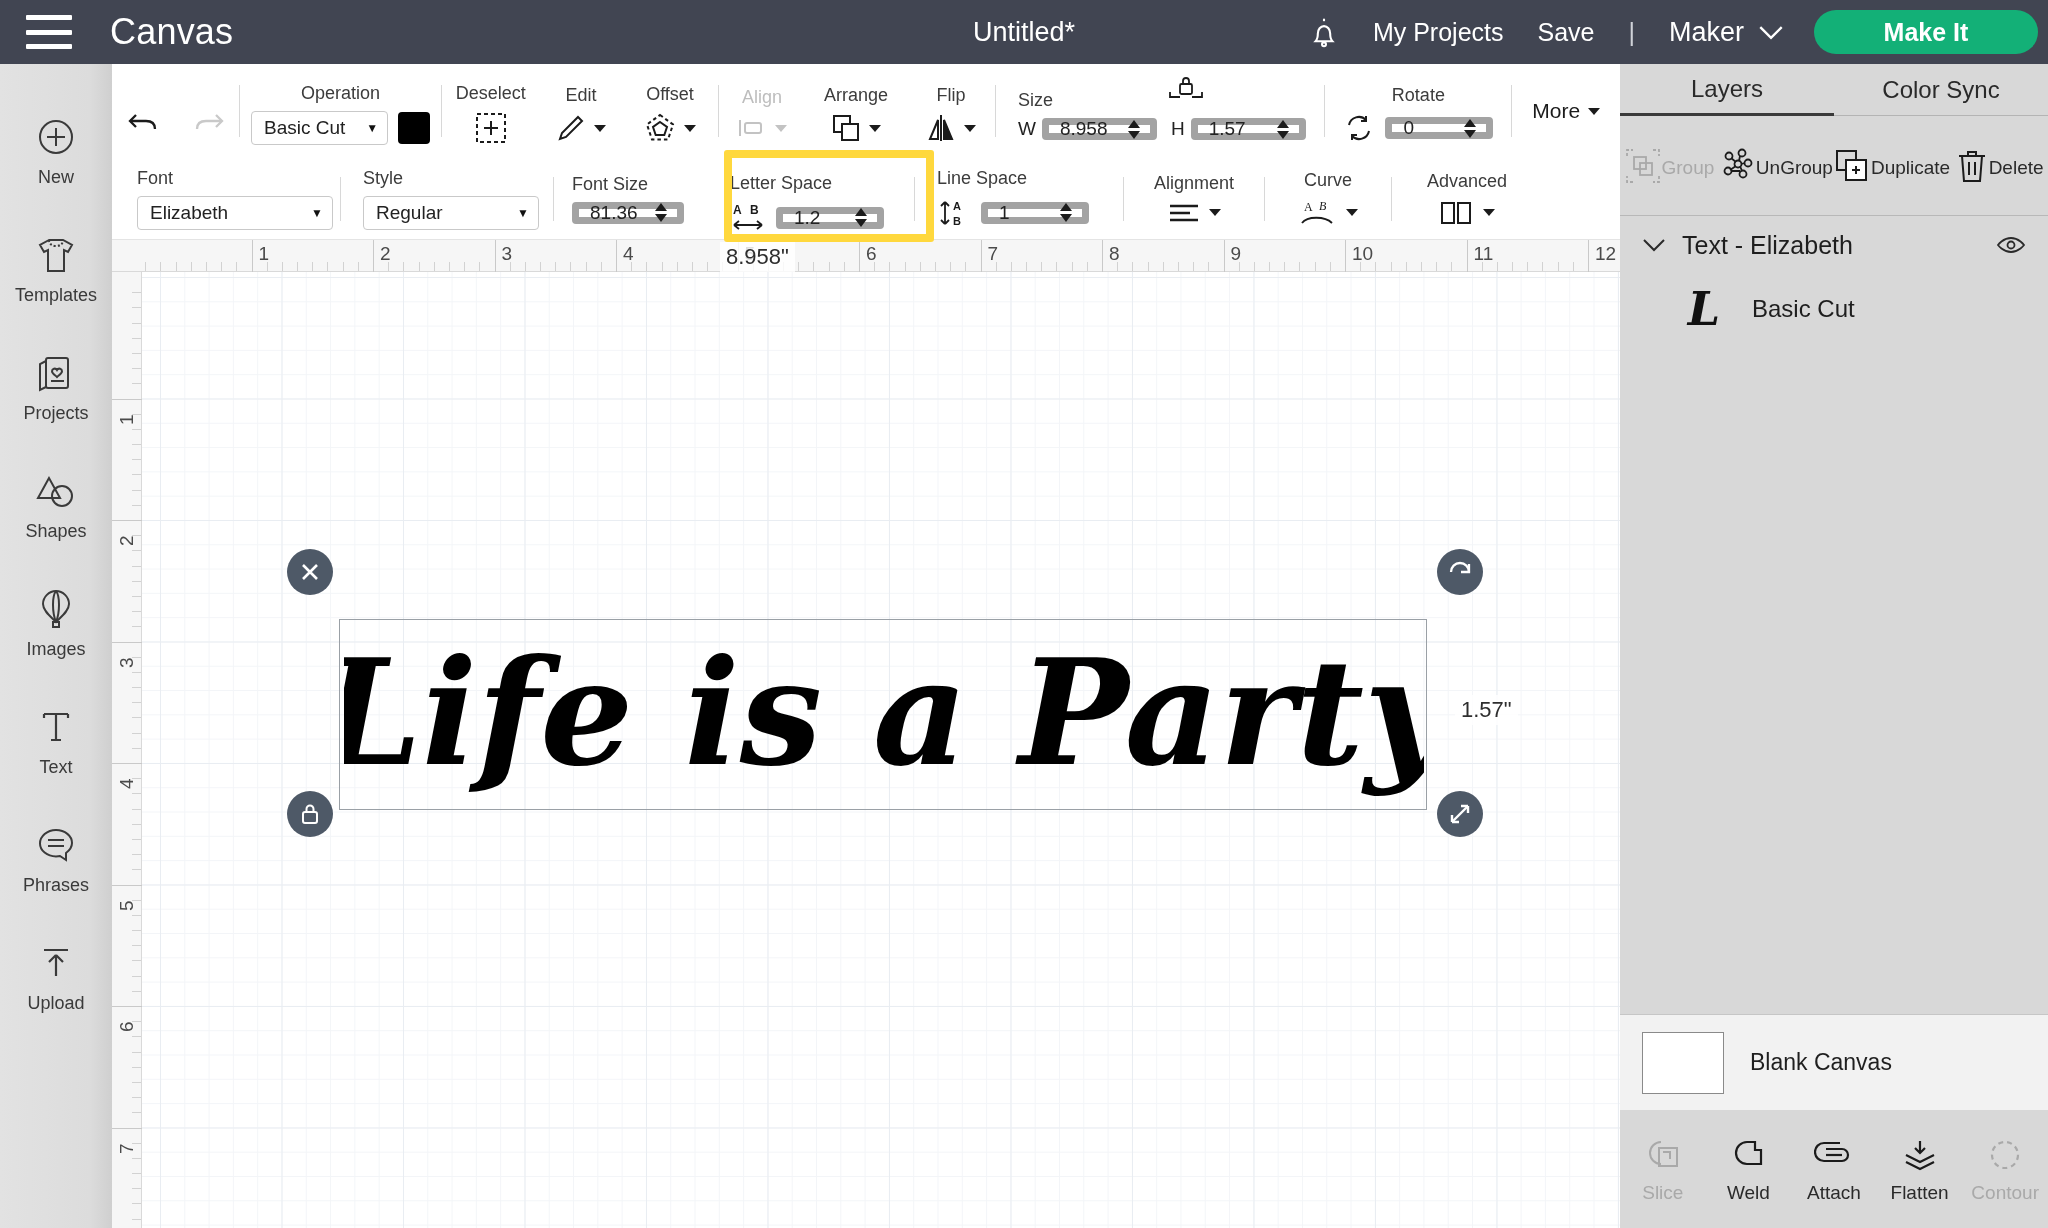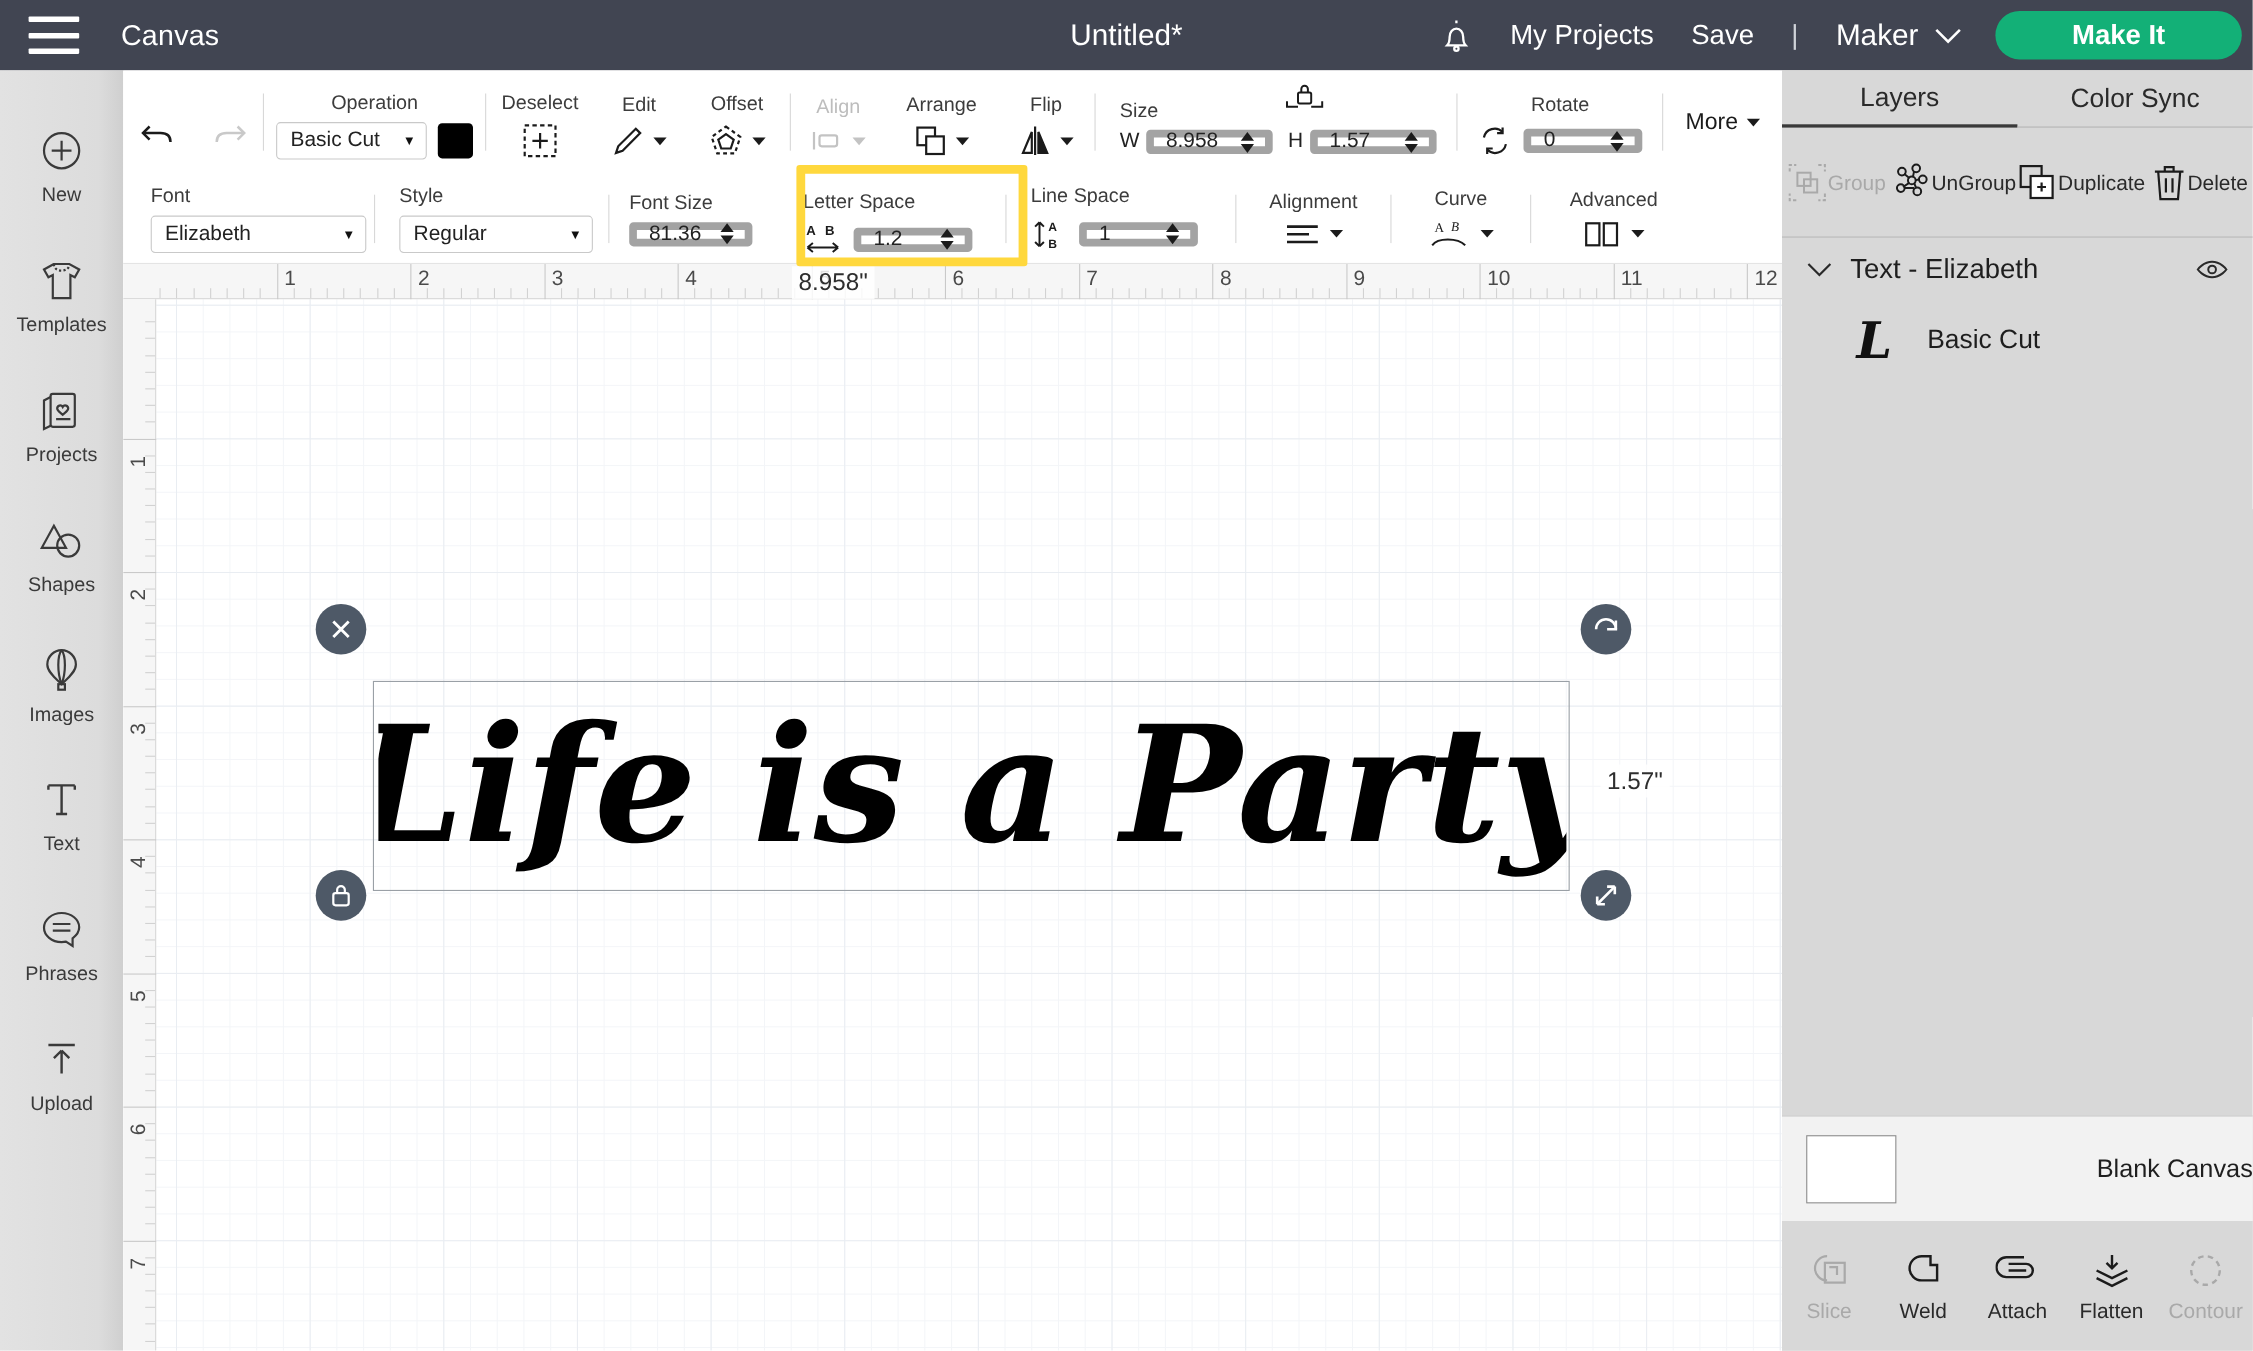--- a/index.html
+++ b/index.html
@@ -12,21 +12,21 @@
   #app { position: relative; width: 2048px; height: 1228px; }
 
   
   .header {
     position: absolute; top: 0; left: 0; width: 2048px; height: 64px;
     background: #414552; display: flex; align-items: center;
   }
   .hamburger { margin-left: 26px; width: 46px; height: 34px;
     display: flex; flex-direction: column; justify-content: space-between; cursor: pointer; }
   .hamburger span { display: block; height: 5px; background: #fff; border-radius: 1px; }
-  .header-canvas-label { color: #fff; font-size: 26px; margin-left: 38px; letter-spacing: .2px; }
+  .header-canvas-label { color: #fff; font-size: 36px; margin-left: 38px; letter-spacing: .2px; }
   .header-title { position: absolute; left: 0; right: 0; text-align: center;
     color: #fff; font-size: 27px; pointer-events: none; }
   .header-right { margin-left: auto; display: flex; align-items: center; padding-right: 10px; }
   .bell-icon { width: 30px; height: 32px; margin-right: 34px; cursor: pointer; }
   .hdr-link { color: #fff; font-size: 25px; margin-right: 34px; cursor: pointer; white-space: nowrap; }
   .hdr-sep { color: #cfd2d8; font-size: 25px; margin-right: 34px; }
   .machine-sel { color: #fff; font-size: 27px; display: flex; align-items: center;
     margin-right: 30px; cursor: pointer; }
   .machine-sel .chev { margin-left: 14px; display:inline-block; }
   .make-it {
@@ -145,21 +145,21 @@
   .layer-row .chev { font-size: 22px; color:#2a2a2a; margin-right: 16px; }
   .layer-row .name { font-size: 25px; color:#1e1e1e; }
   .layer-row .eye { margin-left: auto; cursor: pointer; }
   .layer-child { display:flex; align-items:center; height: 70px; padding-left: 60px; cursor:pointer; }
   .layer-child .thumb { width: 48px; height: 48px; display:flex; align-items:center;
     justify-content:center; font-family:"DejaVu Serif",serif; font-style:italic;
     font-weight:bold; font-size: 46px; color:#111; }
   .layer-child .nm { font-size: 24px; color:#1e1e1e; margin-left: 24px; }
   .canvas-row { position: absolute; bottom: 118px; left: 0; width: 428px; height: 96px;
     background: #f2f2f2; display:flex; align-items:center; padding-left: 22px;
-    border-top: 1px solid #c6c6c6; justify-content: space-between; }
+    border-top: 1px solid #c6c6c6; }
   .canvas-row .sw { width: 82px; height: 62px; background:#fff; border:1px solid #8a8a8a; }
   .canvas-row .nm { font-size: 23px; color:#1f1f1f; margin-left: 26px; }
   .bottom-tools { position: absolute; bottom: 0; left: 0; width: 428px; height: 118px;
     background: #d8d8d8; display:flex; }
   .btool { flex:1; display:flex; flex-direction:column; align-items:center;
     justify-content:center; cursor:pointer; }
   .btool .ico { height: 42px; display:flex; align-items:center; }
   .btool .lbl { font-size: 19px; color:#2a2a2a; margin-top: 6px; }
   .btool.disabled .lbl { color:#a9a9a9; }
   svg { display:block; }

